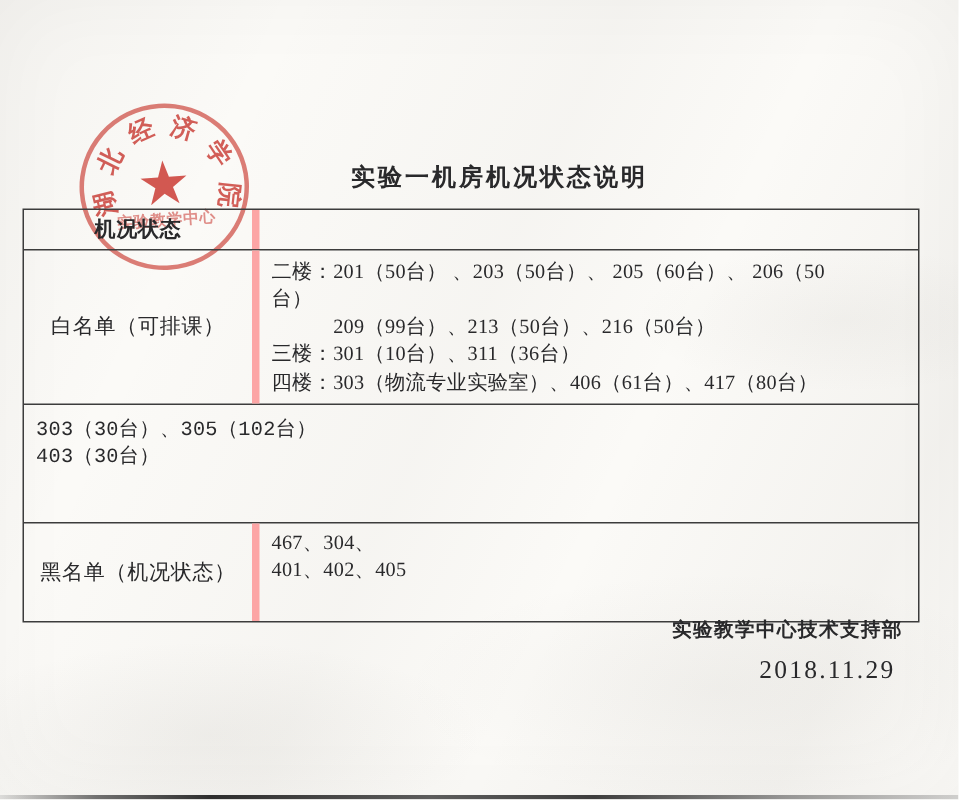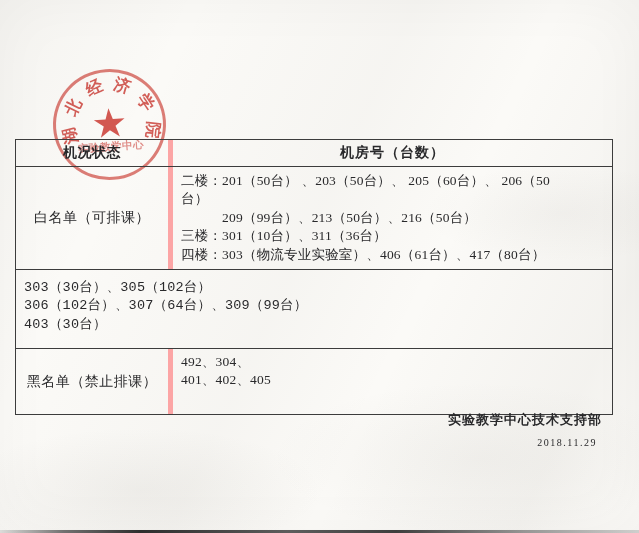--- a/index.html
+++ b/index.html
@@ -49,21 +49,21 @@
   .cell-content{flex:1;box-sizing:border-box;padding:5px 2px 0 8px;}
   .row-white{height:102px;}
   .row-gray{height:78px;}
   .row-gray .cell-content{padding-top:9px;font-family:Liberation Mono, monospace;}
   .row-black{height:65px;}
   .row-black .cell-content{padding-top:4px;}
   .line{font-size:13.5px;line-height:18.4px;white-space:pre-wrap;letter-spacing:0.2px;}
 
   
   .footer-dept{position:absolute;top:411px;right:37px;font-size:13px;font-weight:bold;letter-spacing:1px;}
-  .footer-date{position:absolute;top:437px;right:42px;font-size:10px;letter-spacing:1.5px;}
+  .footer-date{position:absolute;top:437px;right:42px;font-size:17px;letter-spacing:1.5px;}
 
   
   .seal{
     position:absolute;left:53px;top:69px;width:113px;height:111px;
     border:3px solid rgba(207,61,53,0.72);
     border-radius:50%;
     box-sizing:border-box;
     mix-blend-mode:multiply;
     opacity:0.92;
     transform:rotate(-4deg);
@@ -94,47 +94,46 @@
 
   <div class="texture t1"></div>
   <div class="texture t2"></div>
 
   <div class="seal">
     <span class="seal-arc"></span>
     <span class="seal-star">★</span>
     <span class="seal-center-text">实验教学中心</span>
   <span class="seal-char" style="left: 13.6381px; top: 61.2932px; transform: translate(-50%, -50%) rotate(-100deg);">湖</span><span class="seal-char" style="left: 18.6269px; top: 33px; transform: translate(-50%, -50%) rotate(-60deg);">北</span><span class="seal-char" style="left: 40.6352px; top: 14.5329px; transform: translate(-50%, -50%) rotate(-20deg);">经</span><span class="seal-char" style="left: 69.3648px; top: 14.5329px; transform: translate(-50%, -50%) rotate(20deg);">济</span><span class="seal-char" style="left: 91.3731px; top: 33px; transform: translate(-50%, -50%) rotate(60deg);">学</span><span class="seal-char" style="left: 96.3619px; top: 61.2932px; transform: translate(-50%, -50%) rotate(100deg);">院</span></div>
 
+  <div class="doc-title">实验一机房机况状态说明</div>
 
   <div class="status-table">
     <div class="trow thead">
       <div class="cell-label">机况状态</div>
-      <div class="cell-rooms-header">机房号（台数）</div>
     </div>
     <div class="trow row-white">
       <div class="cell-label">白名单（可排课）</div>
       <div class="cell-content">
           <div class="line">二楼：201（50台） 、203（50台）、 205（60台）、 206（50</div>
           <div class="line">台）</div>
           <div class="line">　　　209（99台）、213（50台）、216（50台）</div>
           <div class="line">三楼：301（10台）、311（36台）</div>
           <div class="line">四楼：303（物流专业实验室）、406（61台）、417（80台）</div>
         </div>
     </div>
     <div class="trow row-gray">
       <div class="cell-content">
           <div class="line">303（30台）、305（102台）</div>
-          <div class="line">306（102台）、307（64台）、309（99台）</div>
           <div class="line">403（30台）</div>
         </div>
     </div>
     <div class="trow row-black">
-      <div class="cell-label">黑名单（禁止排课）</div>
+      <div class="cell-label">黑名单（机况状态）</div>
       <div class="cell-content">
-          <div class="line">492、304、</div>
+          <div class="line">467、304、</div>
           <div class="line">401、402、405</div>
         </div>
     </div>
   </div>
 
   <div class="footer-dept">实验教学中心技术支持部</div>
   <div class="footer-date">2018.11.29</div>
 
   <div class="scan-edge"></div>
 

